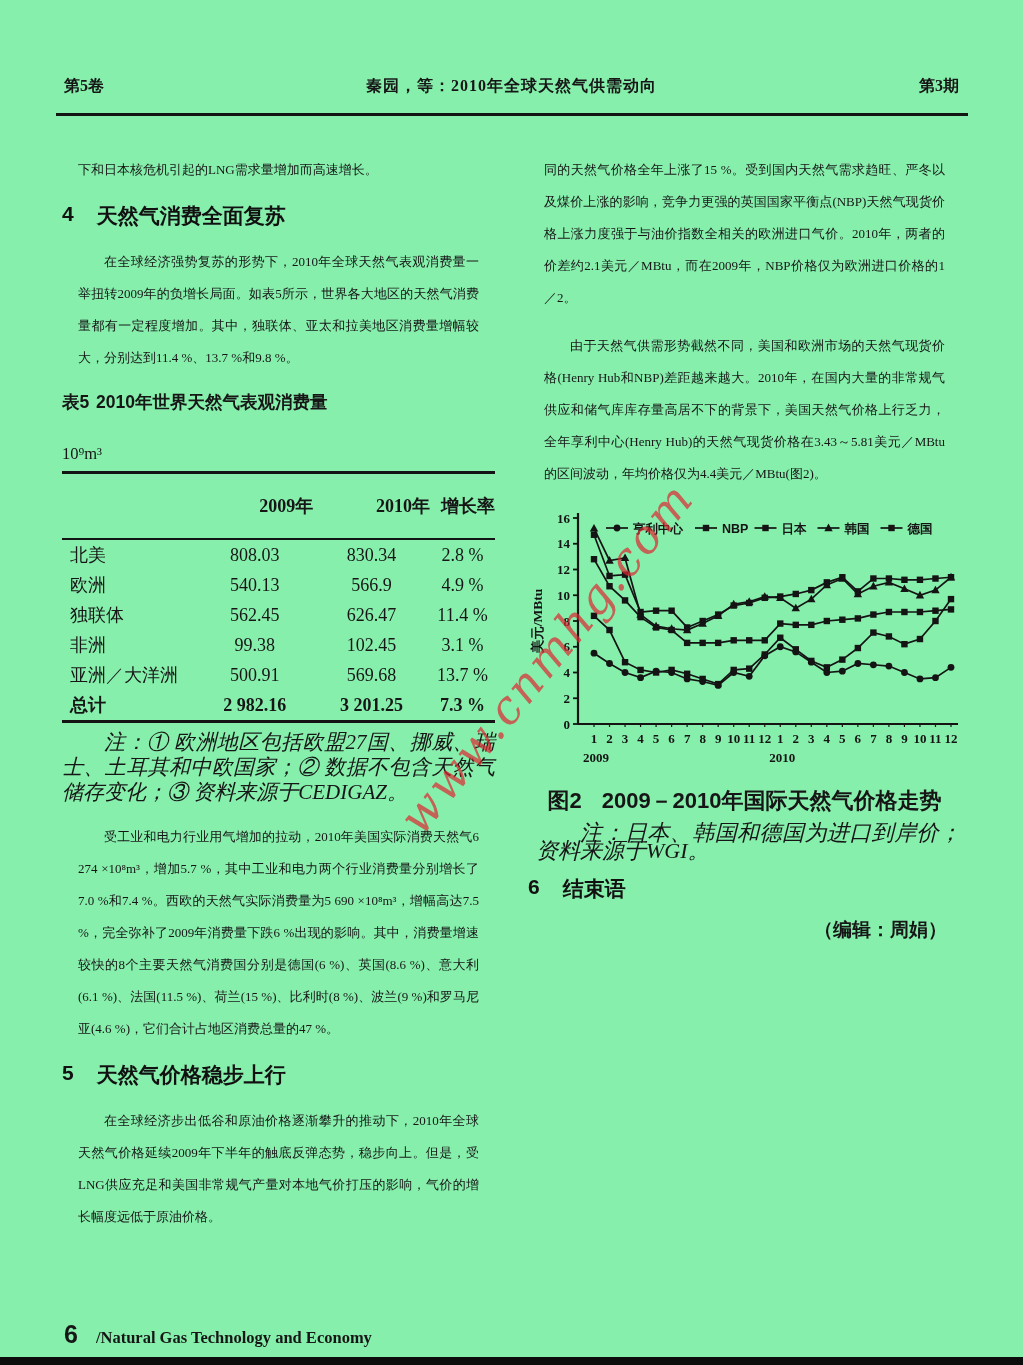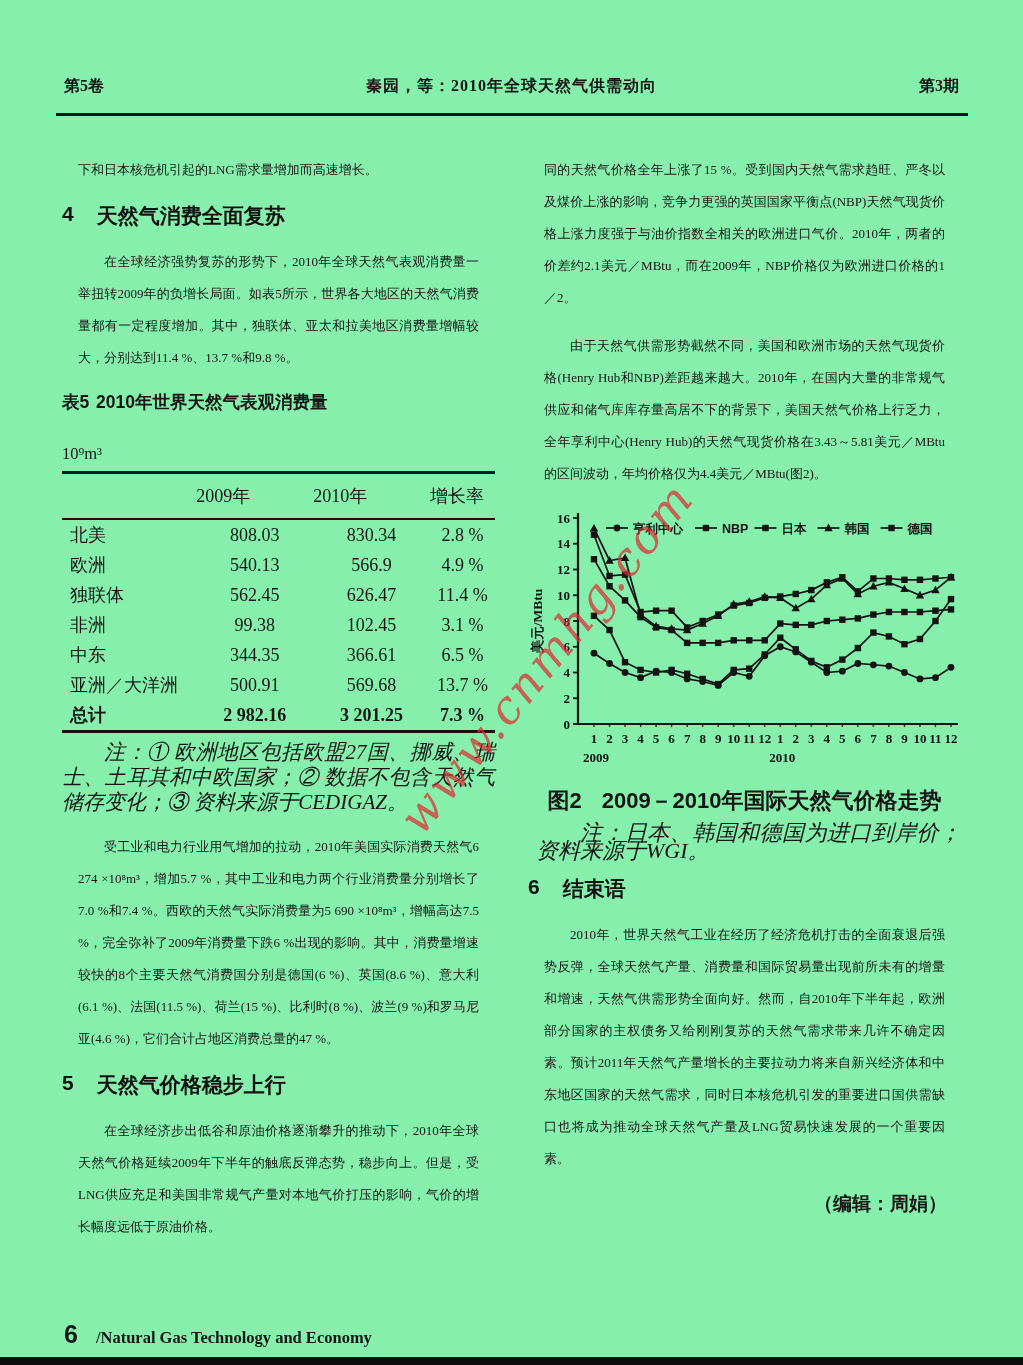--- a/index.html
+++ b/index.html
@@ -27,21 +27,21 @@
   .tbl-caption{
     display:flex;justify-content:center;align-items:baseline;gap:30px;
     font-family:"Liberation Sans","DejaVu Sans",sans-serif;
     font-size:17.5px;font-weight:bold;margin:12px 0 7px;flex-direction:column;
   }
   .tbl-caption .cap-label{margin-right:2px;}
   .tbl-caption .unit{font-family:"Liberation Serif",serif;font-weight:normal;font-size:16.5px;}
   table.t5{width:100%;border-collapse:collapse;font-size:18px;margin-bottom:3px;}
   table.t5 th{
     border-top:3px solid #141414;border-bottom:2px solid #141414;
-    font-weight:400;padding:10px 0;text-align:left;
+    font-weight:700;padding:20px 0;text-align:right;
   }
   table.t5 td{padding:3px 0;text-align:center;}
   table.t5 td.region{text-align:left;padding-left:8px;margin-top:14px;}
   table.t5 tr:last-child td{border-bottom:3px solid #141414;font-weight:600;}
   table.t5 col.c-region{width:31%;}
   table.t5 col.c-2009{width:27%;}
   table.t5 col.c-2010{width:27%;}
   table.t5 col.c-growth{width:15%;}
   .note{
     font-size:21px;line-height:25px;font-style:italic;text-align:justify;
@@ -136,26 +136,20 @@
               <td class="region">独联体</td>
               <td>562.45</td>
               <td>626.47</td>
               <td>11.4 %</td>
             </tr>
             <tr>
               <td class="region">非洲</td>
               <td>99.38</td>
               <td>102.45</td>
               <td>3.1 %</td>
-            </tr>
-            <tr>
-              <td class="region">中东</td>
-              <td>344.35</td>
-              <td>366.61</td>
-              <td>6.5 %</td>
             </tr>
             <tr>
               <td class="region">亚洲／大洋洲</td>
               <td>500.91</td>
               <td>569.68</td>
               <td>13.7 %</td>
             </tr>
             <tr>
               <td class="region">总计</td>
               <td>2 982.16</td>
@@ -402,21 +396,20 @@
         <span>图2</span>
         <span>2009－2010年国际天然气价格走势</span>
       </div>
       <p class="fignote">注：日本、韩国和德国为进口到岸价；资料来源于WGI。</p>
 
       <h2 class="sec">
         <span class="sec-num">6</span>
         <span>结束语</span>
       </h2>
 
-      <p class="body indent">2010年，世界天然气工业在经历了经济危机打击的全面衰退后强势反弹，全球天然气产量、消费量和国际贸易量出现前所未有的增量和增速，天然气供需形势全面向好。然而，自2010年下半年起，欧洲部分国家的主权债务又给刚刚复苏的天然气需求带来几许不确定因素。预计2011年天然气产量增长的主要拉动力将来自新兴经济体和中东地区国家的天然气需求，同时日本核危机引发的重要进口国供需缺口也将成为推动全球天然气产量及LNG贸易快速发展的一个重要因素。</p>
       <p class="editor">（编辑：周娟）</p>
     </div>
   </div>
 
   <div class="watermark">www.cnmhg.com</div>
 
   <div class="footer">
     <span class="page-num">6</span>
     <span class="journal">/Natural Gas Technology and Economy</span>
   </div>

